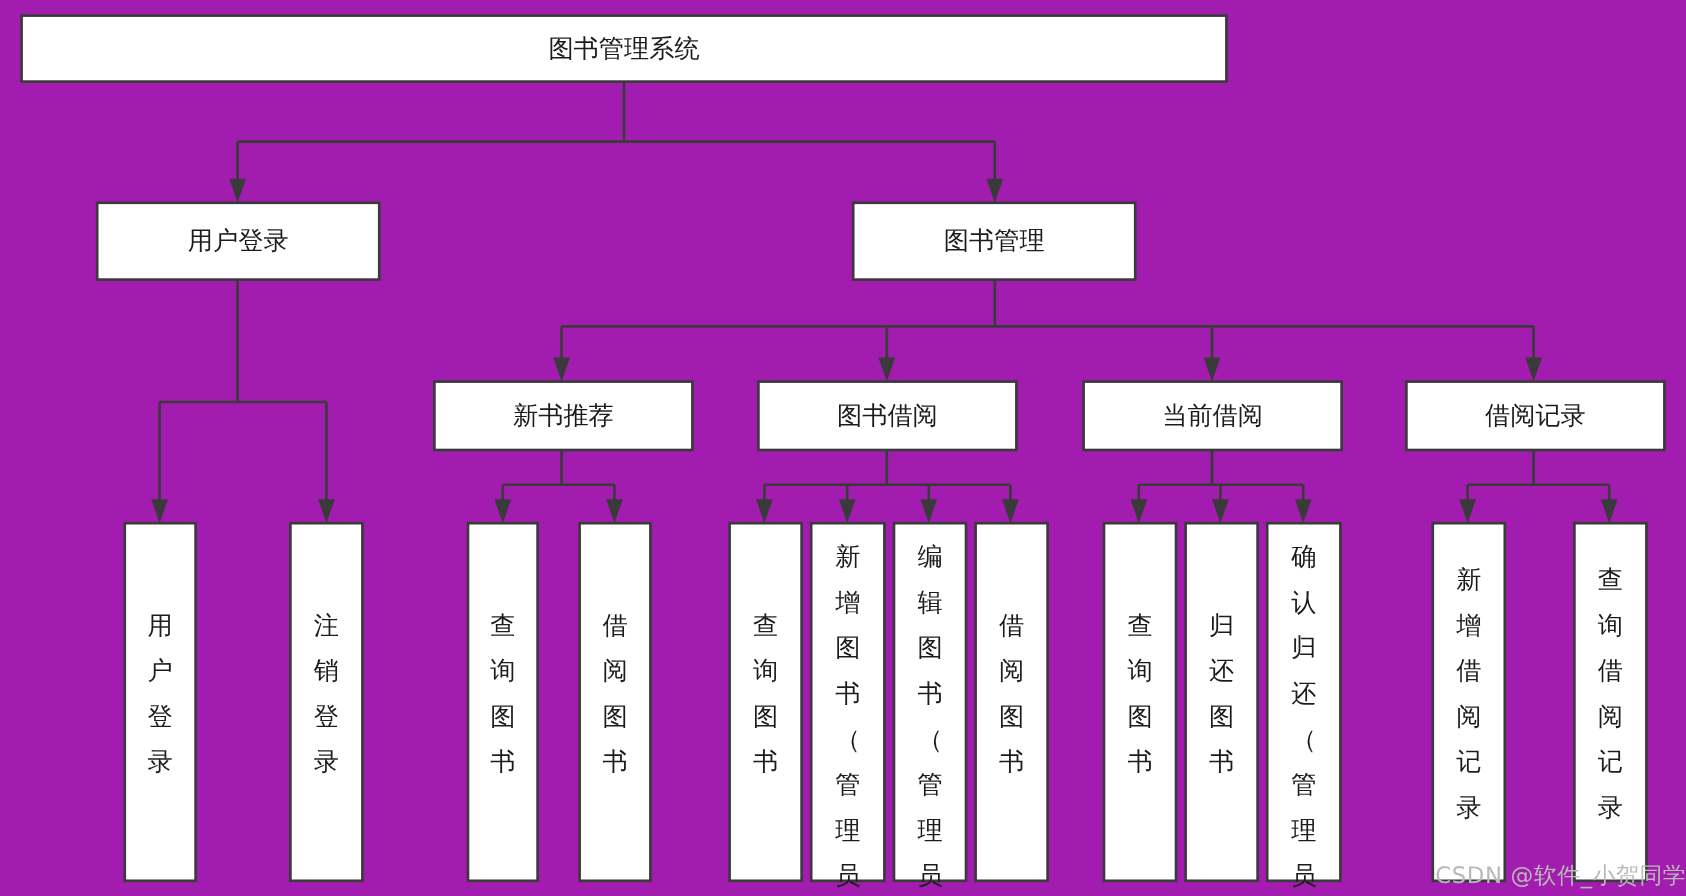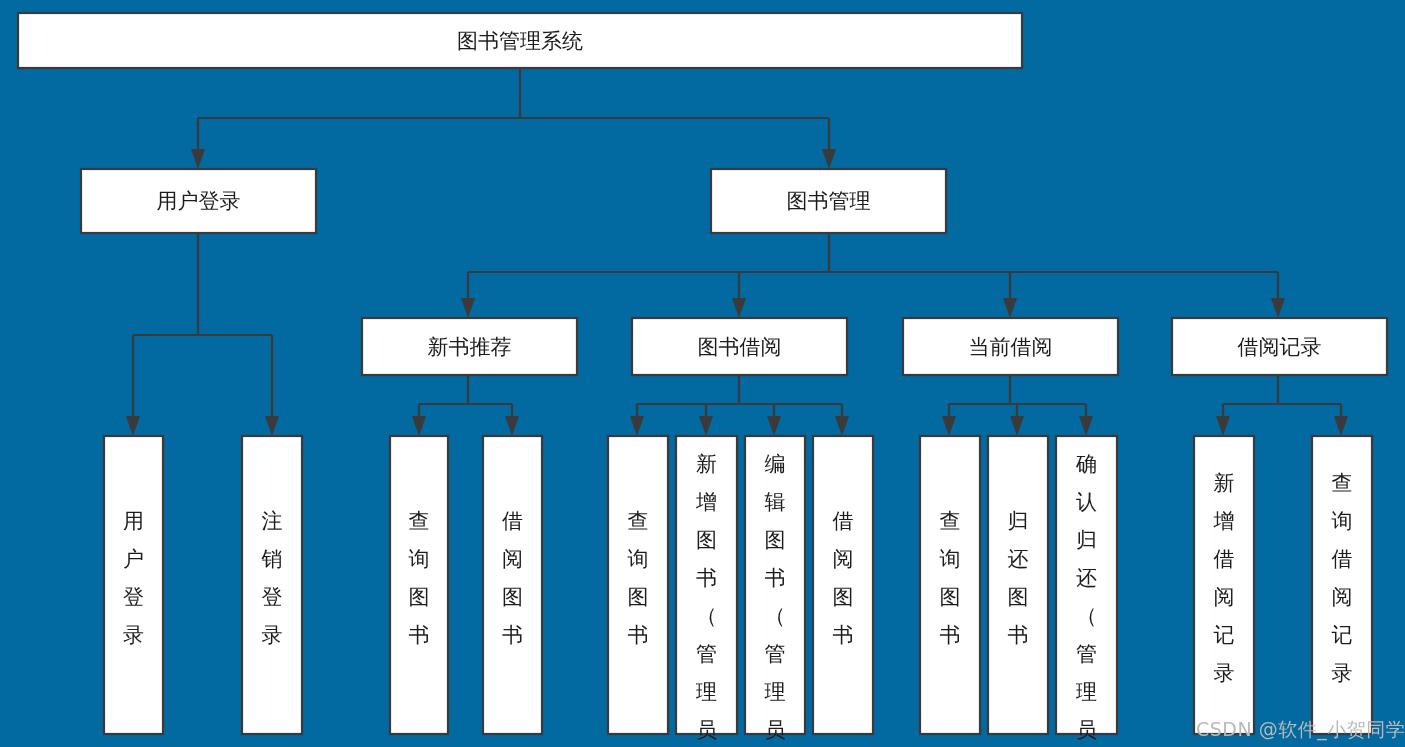--- a/index.html
+++ b/index.html
@@ -8,21 +8,21 @@
     padding: 0;
     background: #ffffff;
   }
   body {
     font-family: "DejaVu Sans", "Liberation Sans", sans-serif;
   }
   #diagram-root {
     position: relative;
     width: 1405px;
     height: 747px;
-    background: #0369a1;
+    background: #a21caf;
     overflow: hidden;
   }
   svg.flow-canvas {
     position: absolute;
     left: 0;
     top: 0;
     width: 1405px;
     height: 747px;
     display: block;
   }

